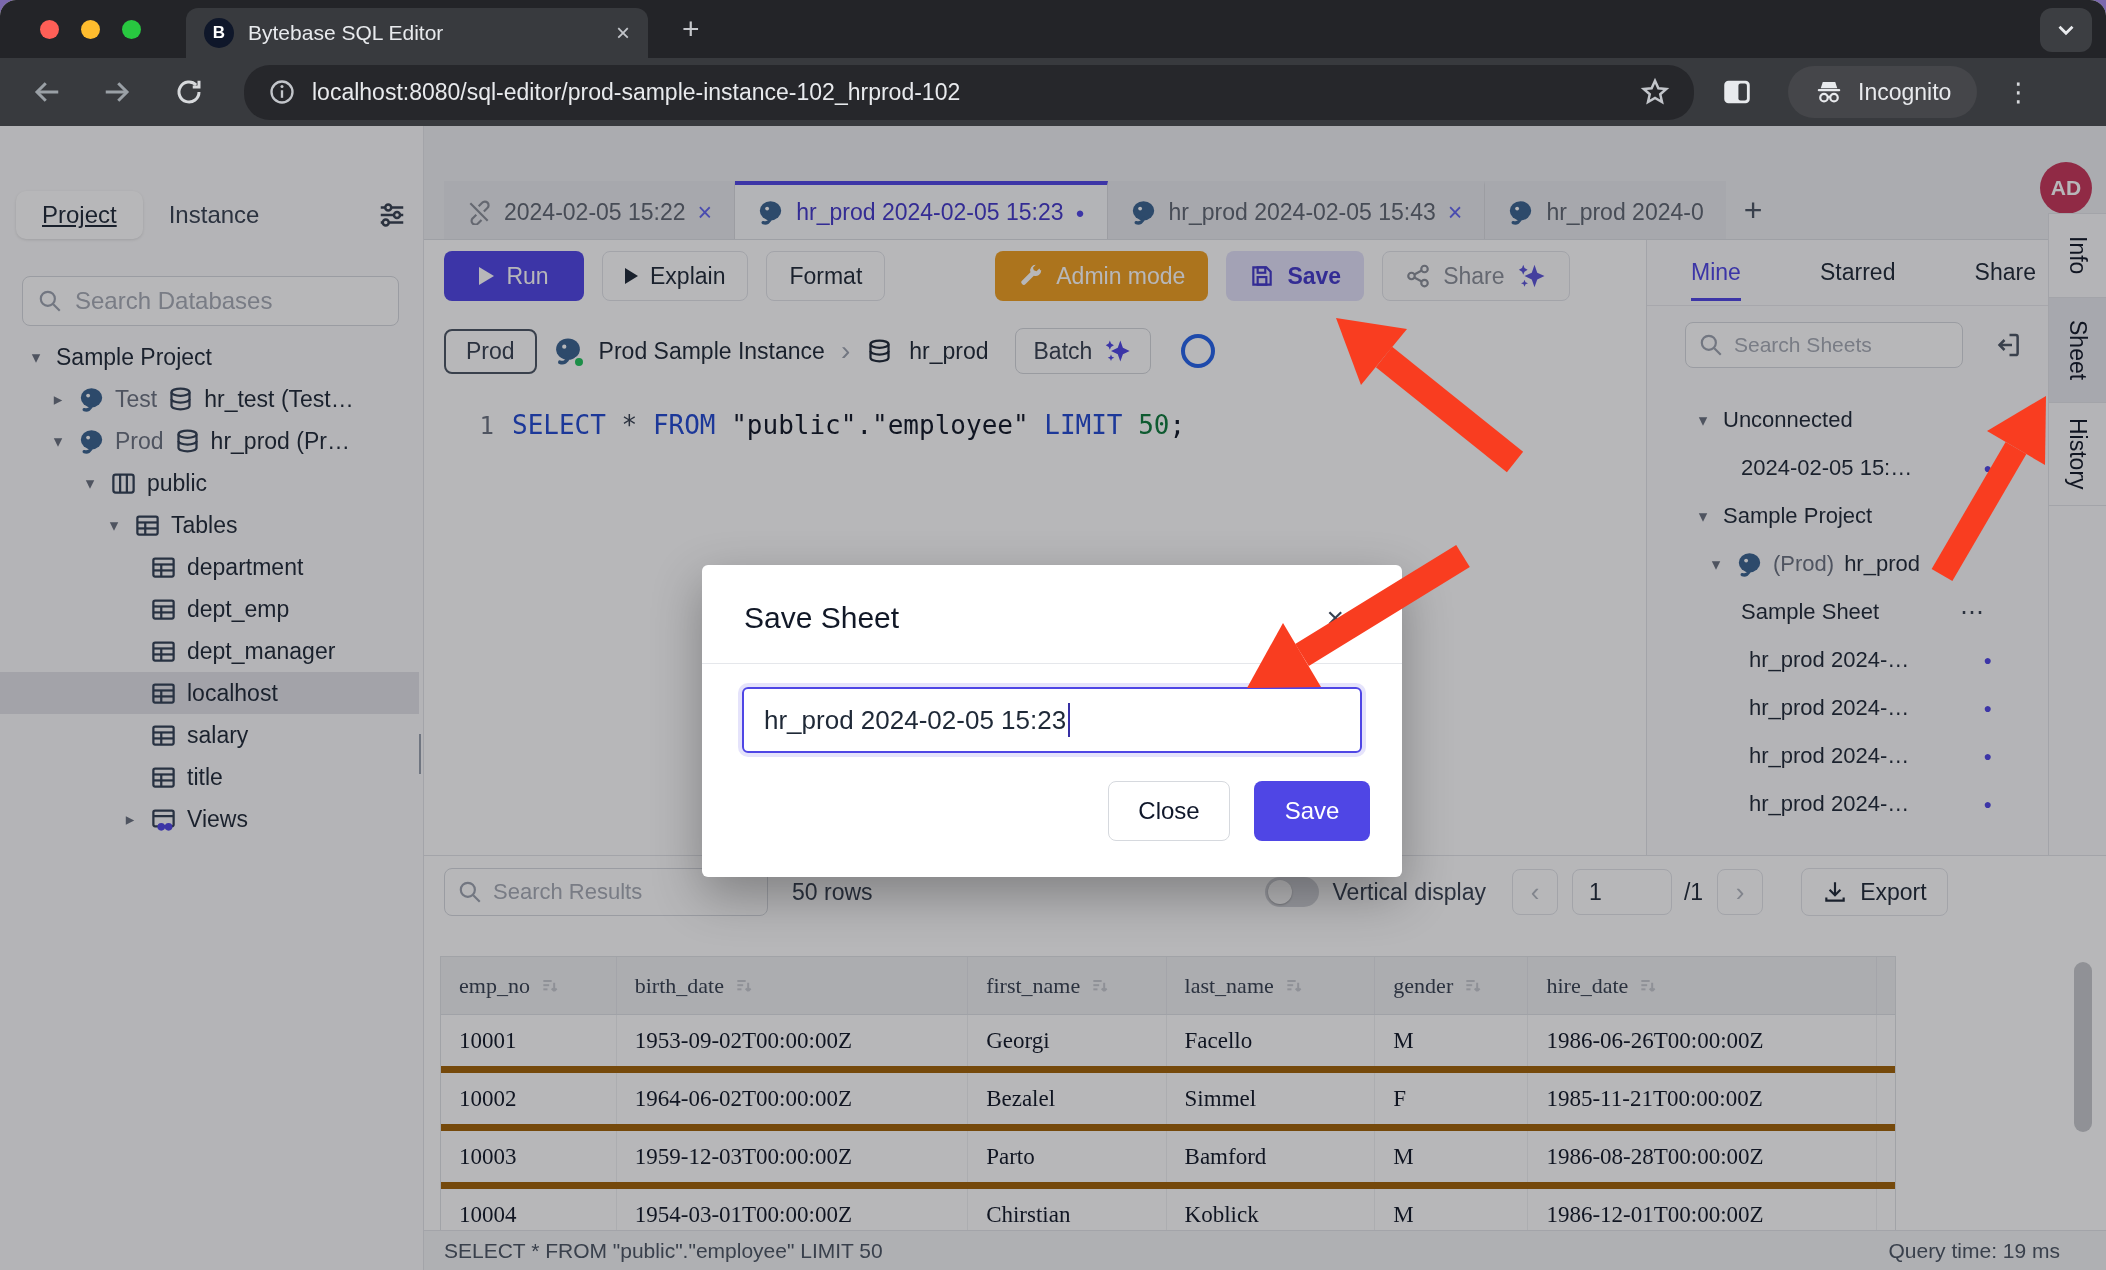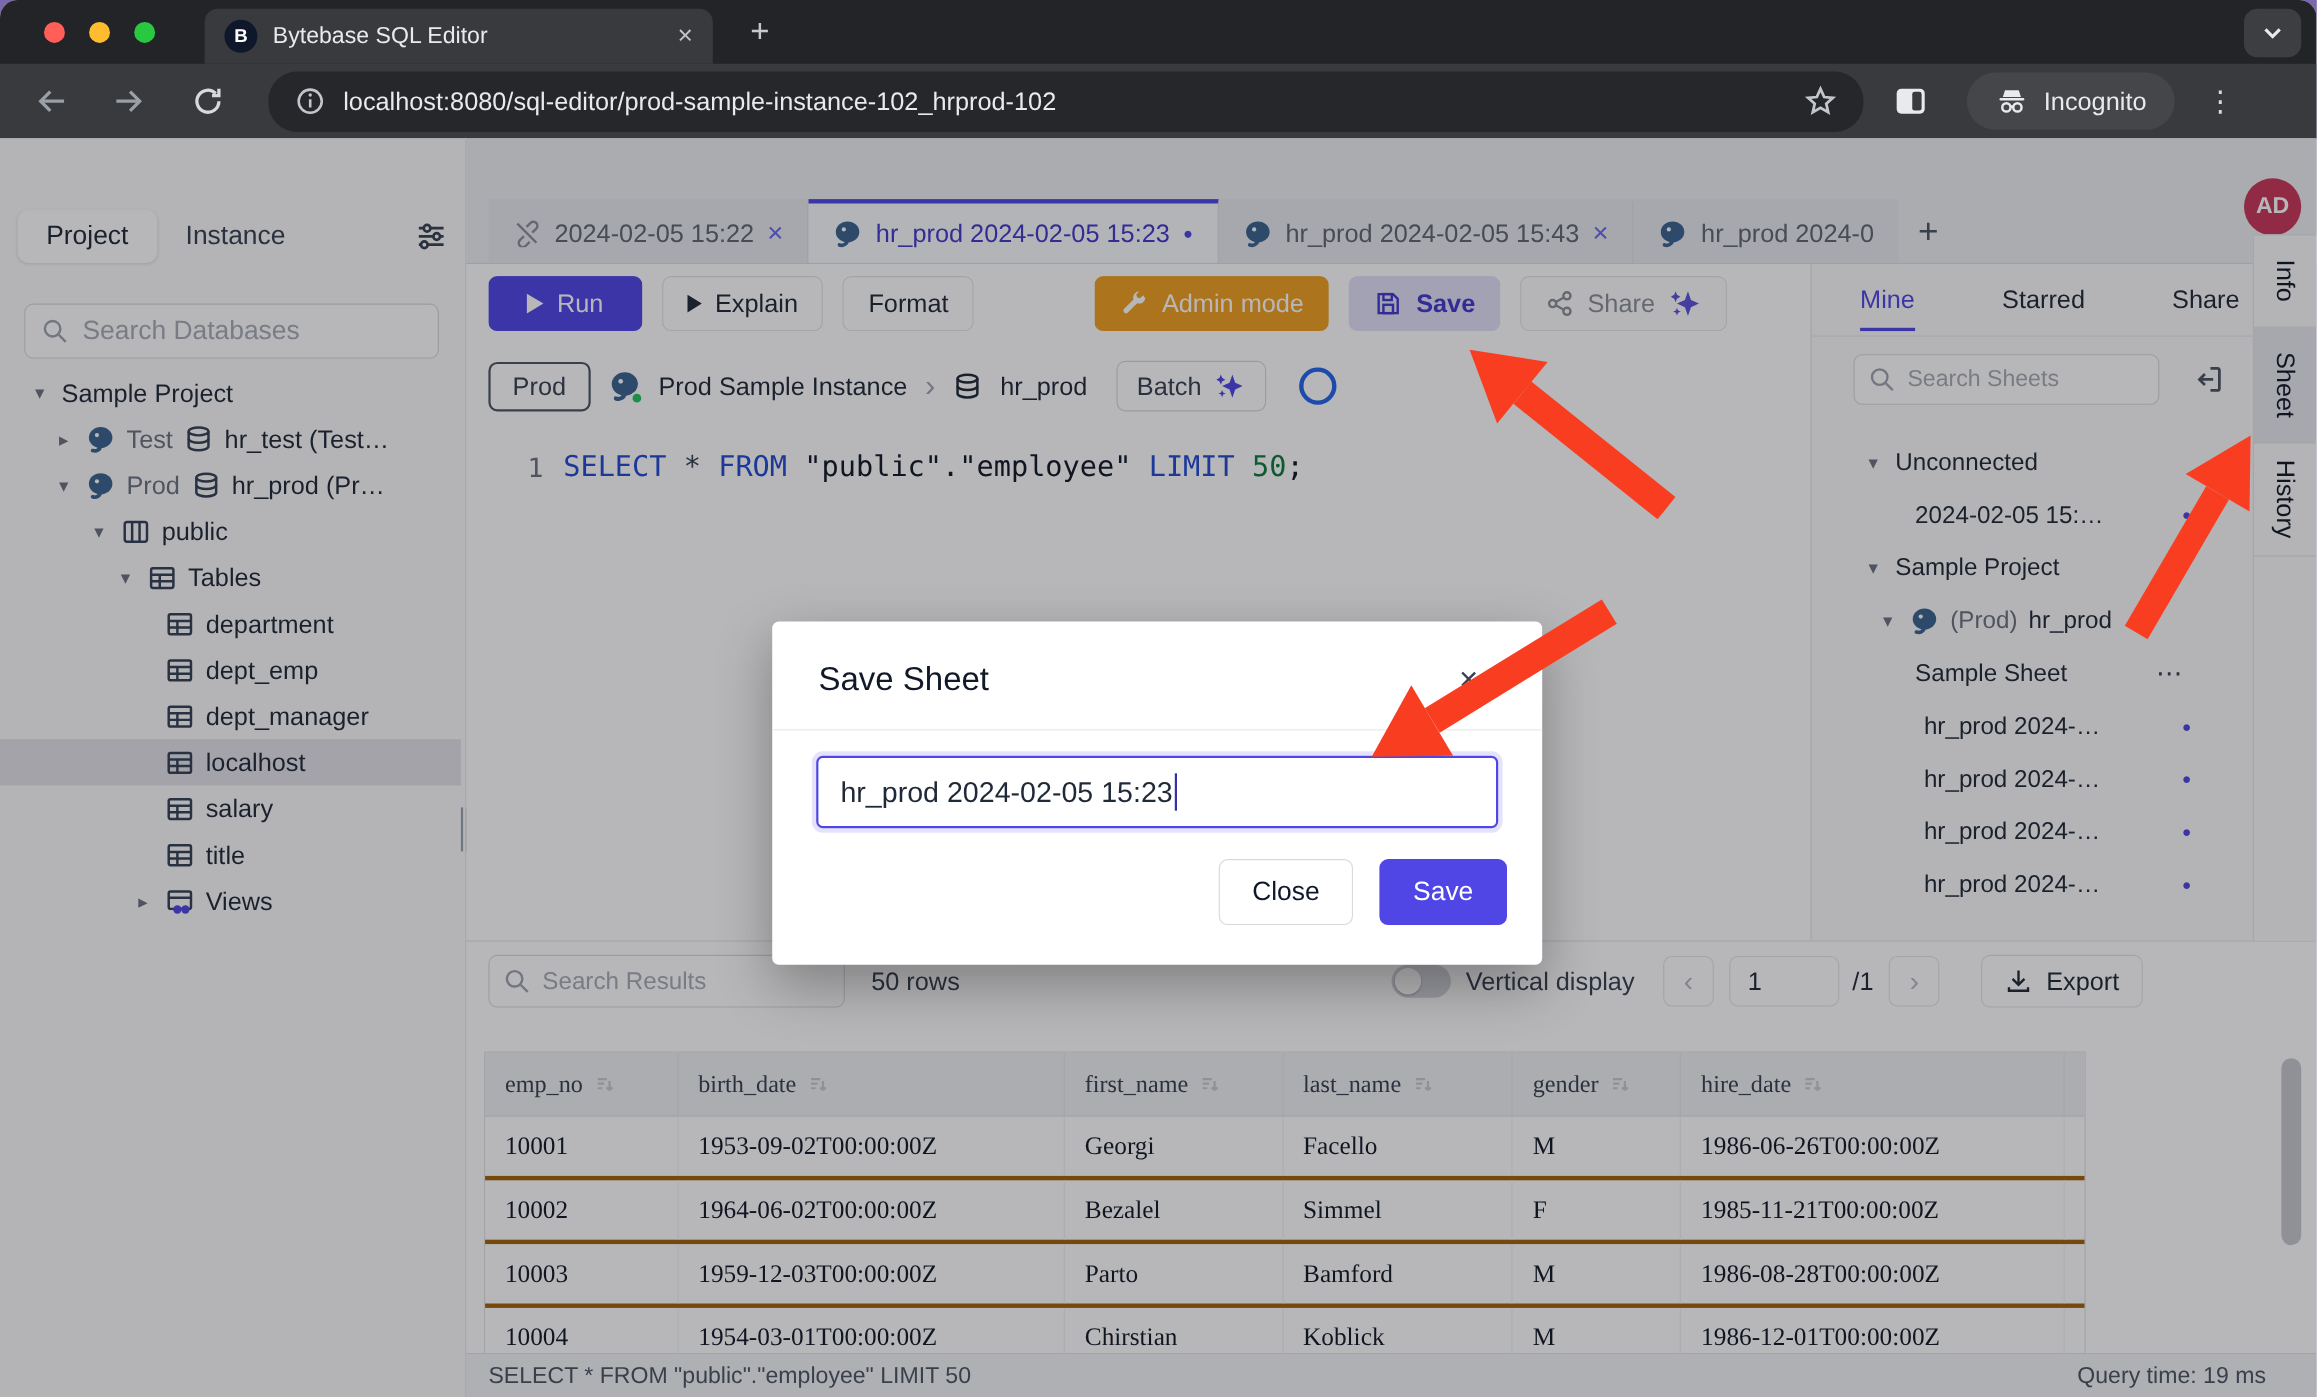--- a/index.html
+++ b/index.html
@@ -26,21 +26,21 @@
   .url { color:#e8eaed; font-size:23px; flex:1; white-space:nowrap; overflow:hidden; }
   .incog { margin-left:34px; height:52px; border-radius:26px; background:#45464a; display:flex; align-items:center; padding:0 26px; gap:14px; color:#e8eaed; font-size:23px; }
   .dots { margin-left:28px; color:#d7d9dc; font-size:26px; letter-spacing:0; }
 
   
   .app { position:absolute; top:126px; left:0; right:0; bottom:0; background:#fff; }
 
   
   .sidebar { position:absolute; top:0; left:0; bottom:0; width:424px; background:#fbfbfc; border-right:1px solid #e3e4e8; }
   .side-head { position:absolute; top:60px; left:16px; right:16px; height:58px; display:flex; align-items:center; }
-  .seg-on { background:#fff; border-radius:10px; box-shadow:0 1px 3px rgba(0,0,0,.12); padding:10px 26px; font-size:24px; color:#1f2937; }
+  .seg-on { background:#fff; border-radius:10px; box-shadow:0 1px 3px rgba(0,0,0,.12); padding:10px 26px; font-size:24px; color:#1f2937;text-decoration:underline; }
   .seg-off { padding:10px 26px; font-size:24px; color:#374151; }
   .filter-ic { margin-left:auto; width:30px; height:30px; color:#374151; }
   .search-box { position:absolute; left:22px; right:24px; height:50px; border:1px solid #d6d9de; border-radius:8px; background:#fff; display:flex; align-items:center; padding:0 14px; gap:12px; color:#9ca3af; }
   .side-search { top:150px; }
   .search-box input { border:none; outline:none; flex:1; font-size:24px; color:#1f2937; background:transparent; font-family:inherit; min-width:0; }
   .search-box input::placeholder { color:#a6abb5; }
   .sch-ic { width:26px; height:26px; color:#9ca3af; flex:none; }
   .tree { position:absolute; top:210px; left:0; right:4px; }
   .trow { height:42px; display:flex; align-items:center; gap:10px; font-size:23px; color:#1f2937; white-space:nowrap; overflow:hidden; }
   .trow.sel { background:#e2e3e9; }
@@ -116,21 +116,21 @@
   .knob { position:absolute; left:3px; top:3px; width:24px; height:24px; border-radius:50%; background:#fff; box-shadow:0 1px 2px rgba(0,0,0,.25); }
   .tgl-label { margin-left:14px; font-size:23px; color:#374151; }
   .pgbtn { width:46px; height:46px; border:1px solid #e2e4e9; border-radius:8px; display:flex; align-items:center; justify-content:center; color:#b3b8c0; font-size:26px; }
   .pg-prev { margin-left:26px; } .pg-next{ margin-left:14px; }
   .pg-input { margin-left:14px; width:100px; height:46px; border:1px solid #e2e4e9; border-radius:8px; font-size:23px; padding:0 16px; outline:none; color:#1f2937; font-family:inherit; }
   .pg-total { margin-left:12px; font-size:23px; color:#1f2937; }
   .btn-export { margin-left:38px; height:48px; border:1px solid #e2e4e9; border-radius:8px; display:flex; align-items:center; gap:12px; padding:0 20px; font-size:23px; color:#1f2937; background:#fff; }
   .gridtab { position:absolute; left:16px; top:100px; width:1456px; border:1px solid #e0e2e6; font-family:Liberation Serif, serif; }
   .hrow { display:flex; background:#f0f1f3; border-bottom:1px solid #dfe1e5; height:58px; }
   .hcell { display:flex; align-items:center; gap:10px; padding-left:18px; font-size:22px; color:#374151; border-right:1px solid #e4e6ea; }
-  .drow { display:flex; height:58px; border-bottom:4px solid #a16207; }
+  .drow { display:flex; height:58px; border-bottom:7px solid #a16207; }
   .dcell { display:flex; align-items:center; padding-left:18px; font-size:23px; color:#111827; border-right:1px solid #f0f1f3; white-space:nowrap; overflow:hidden; }
   .c0{width:185px;} .c1{width:371px;} .c2{width:209px;} .c3{width:220px;} .c4{width:161px;} .c5{width:368px;} .cf{flex:1; border-right:none;}
   .sort-ic { width:20px; height:20px; color:#c6c9ce; flex:none; }
   .vscroll { position:absolute; right:14px; top:106px; width:18px; height:170px; border-radius:9px; background:#c7c9cd; }
 
   
   .status { position:absolute; left:424px; right:0; bottom:0; height:40px; background:#f4f5f6; border-top:1px solid #e3e4e8; display:flex; align-items:center; font-size:21px; color:#4b5563; padding:0 46px 0 20px; }
   .qtime { margin-left:auto; }
 
   

